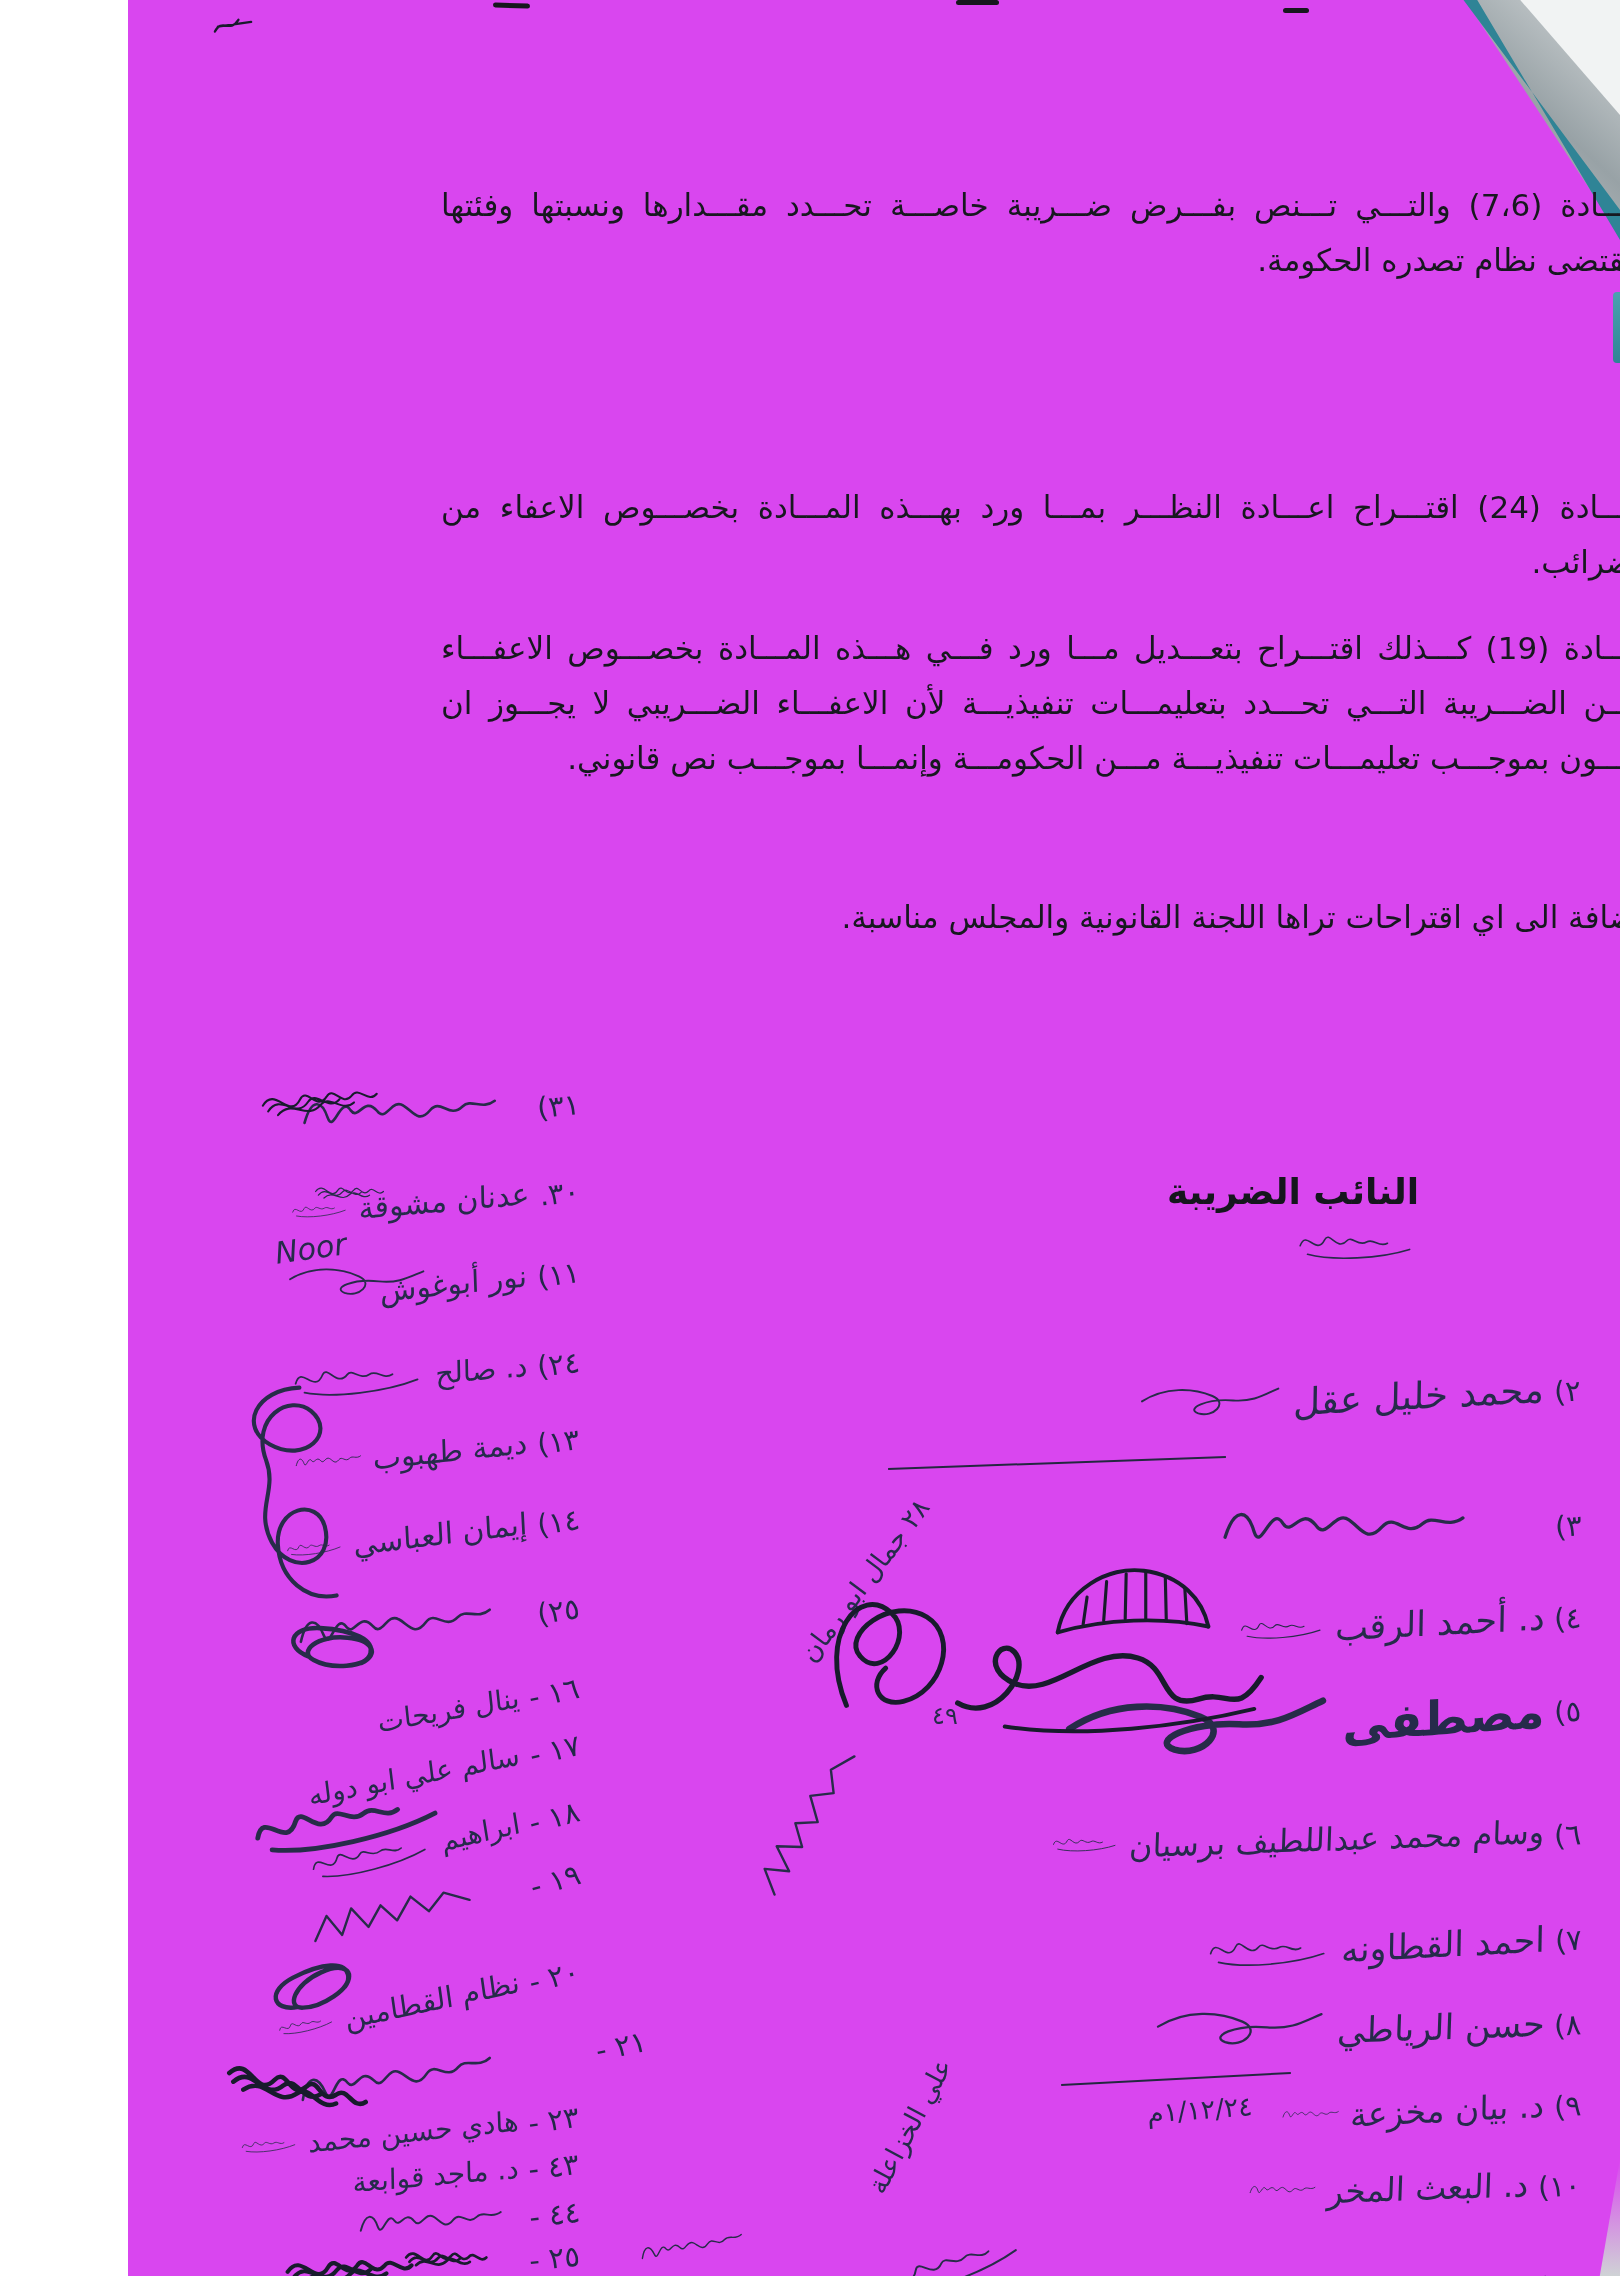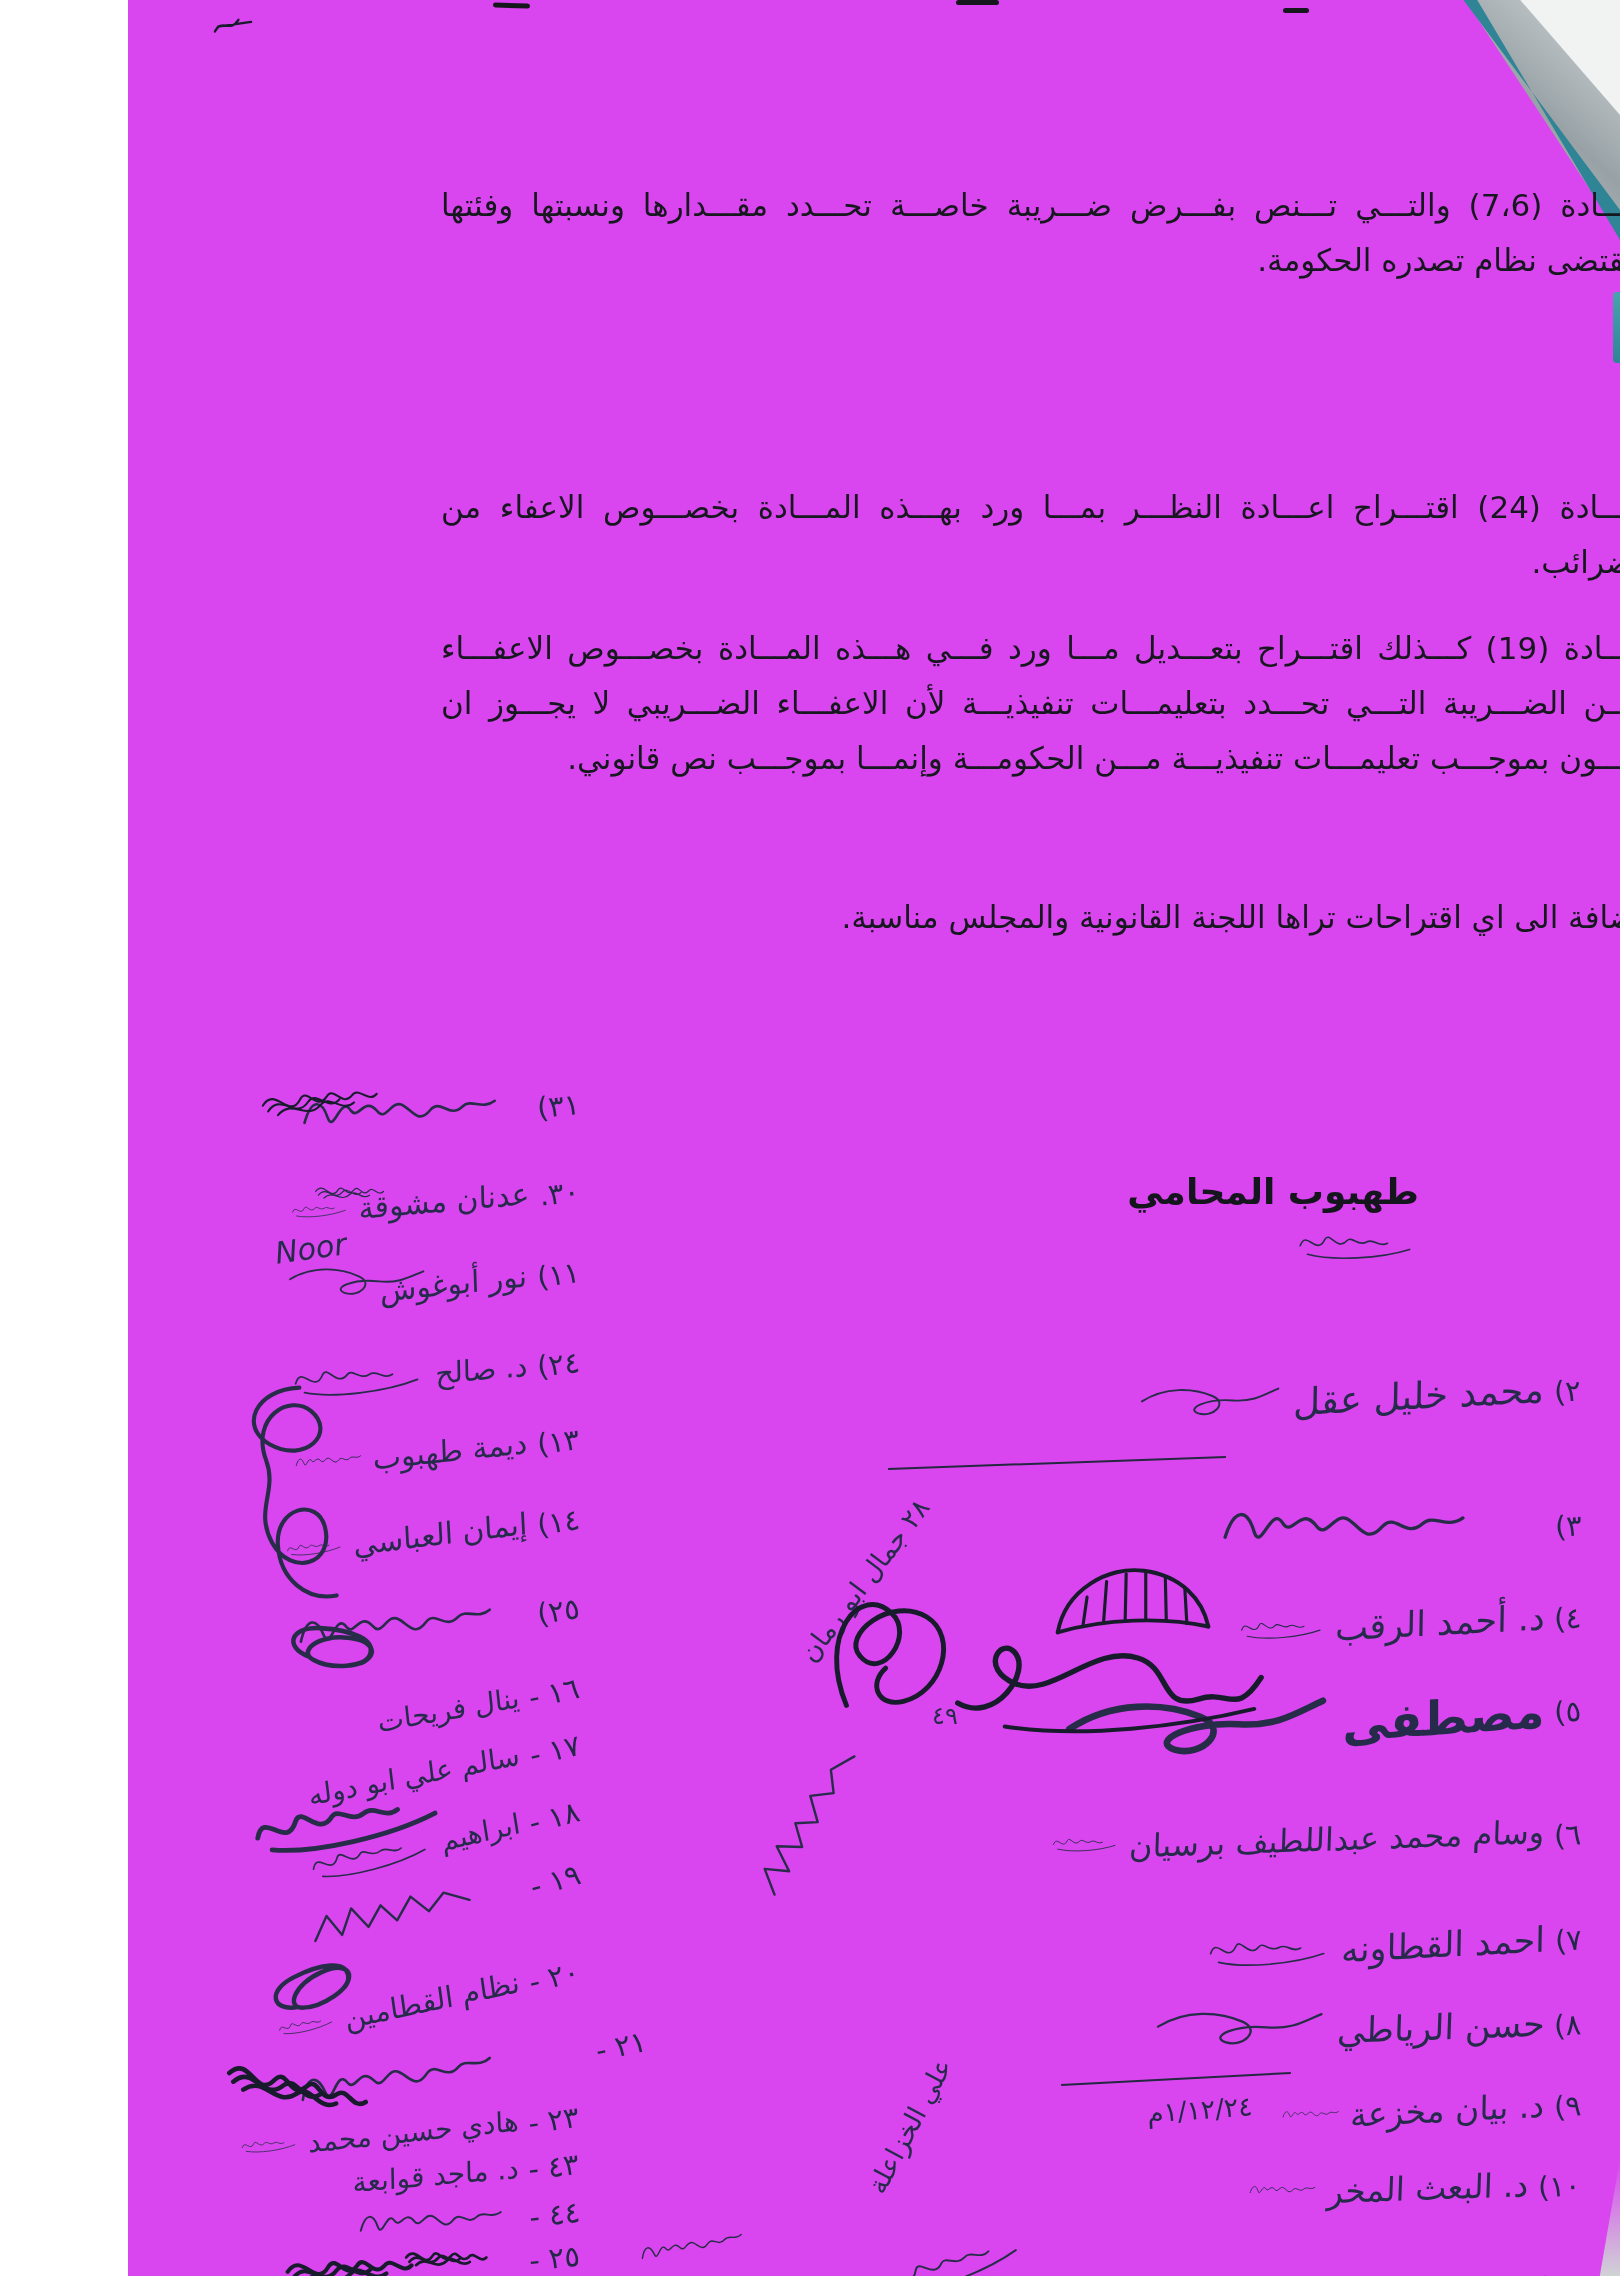--- a/index.html
+++ b/index.html
@@ -71,21 +71,21 @@
   <div class="dash" style="left:365px;top:2.9px;width:37px;transform:rotate(2deg)"></div>
   <div class="dash" style="left:828px;top:0;width:43px"></div>
   <div class="dash" style="left:1155px;top:7.8px;width:25.5px"></div>
 
   <p class="para" style="top:178px">ـ المـــادة (7،6) والتـــي تـــنص بفـــرض ضـــريبة خاصـــة تحـــدد مقـــدارها ونسبتها وفئتها بمقتضى نظام تصدره الحكومة.</p>
   <p class="para" style="top:480px">ـ المـــادة (24) اقتـــراح اعـــادة النظـــر بمـــا ورد بهـــذه المـــادة بخصـــوص الاعفاء من الضرائب.</p>
   <p class="para" style="top:621px">ـ المـــادة (19) كـــذلك اقتـــراح بتعـــديل مـــا ورد فـــي هـــذه المـــادة بخصـــوص الاعفـــاء مـــن الضـــريبة التـــي تحـــدد بتعليمـــات تنفيذيـــة لأن الاعفـــاء الضـــريبي لا يجـــوز ان يكـــون بموجـــب تعليمـــات تنفيذيـــة مـــن الحكومـــة وإنمـــا بموجـــب نص قانوني.</p>
   <p class="para" style="top:890px">ـ بالإضافة الى اي اقتراحات تراها اللجنة القانونية والمجلس مناسبة.</p>
 
 
-  <div class="col-title">طهبوب المحامي</div>
+  <div class="col-title">النائب الضريبة</div>
   <svg class="sig abs" style="left:1166px;top:1221px" width="123" height="47" viewBox="0 0 200 60">
       <use href="#sq-loops"></use>
     </svg>
 
   <div class="row r-right" style="top:1362px;transform:rotate(-2deg)">
     <span class="num">٢)</span>
     <span class="name" style="font-size:37px">محمد خليل عقل</span>
     <svg class="sig" width="147" height="57" viewBox="0 0 200 60">
         <use href="#sq-flour"></use>
       </svg>

